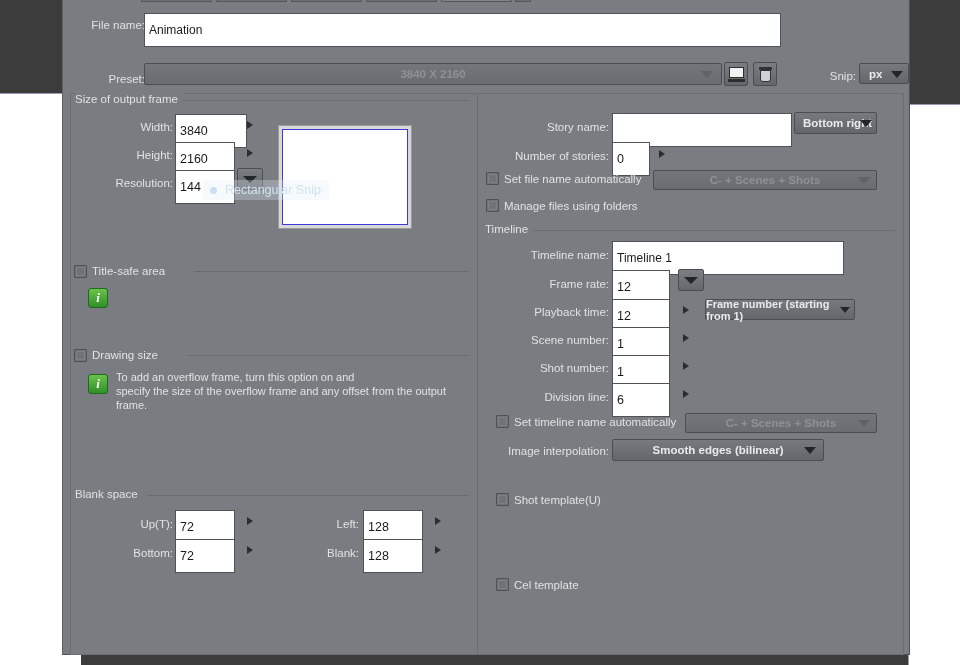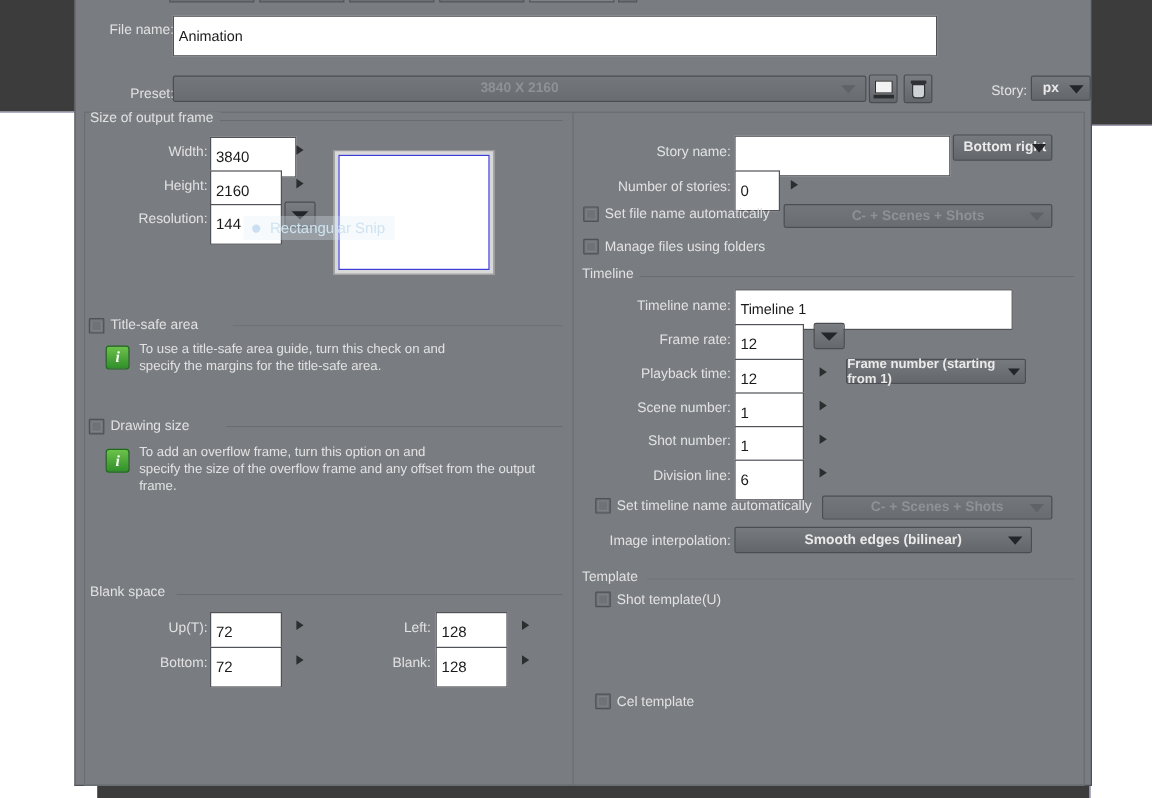--- a/index.html
+++ b/index.html
@@ -206,21 +206,21 @@
         <span class="caret"></span>
       </div>
       <div class="iconbtn" style="left:661px; top:70px;">
         <span class="mon-screen"></span>
         <span class="mon-base"></span>
       </div>
       <div class="iconbtn" style="left:690px; top:70px;">
         <span class="trash-lid"></span>
         <span class="trash-body"></span>
       </div>
-      <div class="lbl r" style="left:735px; top:77px; width:58px;">Story:</div>
+      <div class="lbl r" style="left:735px; top:77px; width:58px;">Snip:</div>
       <div class="ddbtn" style="left:796px; top:71px; width:50px; height:21px; justify-content:flex-start; padding-left:9px;">
         <span>px</span>
         <span class="caret" style="right:5px"></span>
       </div>
 
       <div class="panel-frame" style="left:7px; top:101px; width:834px; height:562px;"></div>
       <div class="vdiv" style="left:414px; top:102px; height:561px;"></div>
 
       <div class="group" style="left:12px; top:101px; width:394px; height:14px;">
         <div class="gtitle">Size of output frame</div>
@@ -245,22 +245,20 @@
 
       <div class="snipghost" style="left:140px; top:188px;">
         <span class="dot"></span>
         <span>Rectangular Snip</span>
       </div>
 
       <div class="cbx" style="left:11px; top:273px;"></div>
       <div class="lbl" style="left:29px; top:272px;">Title-safe area</div>
       <div class="gline" style="position:absolute; left:131px; top:279px; width:275px; height:1px; background:#8f9296; border-top:1px solid #696c70;"></div>
       <div class="infoicon" style="left:25px; top:296px;">i</div>
-      <div class="infotext" style="left:53px; top:292px; width:345px;">To use a title-safe area guide, turn this check on and
-specify the margins for the title-safe area.</div>
 
       <div class="cbx" style="left:11px; top:357px;"></div>
       <div class="lbl" style="left:29px; top:356px;">Drawing size</div>
       <div class="gline" style="position:absolute; left:125px; top:363px; width:281px; height:1px; background:#8f9296; border-top:1px solid #696c70;"></div>
       <div class="infoicon" style="left:25px; top:382px;">i</div>
       <div class="infotext" style="left:53px; top:378px; width:350px;">To add an overflow frame, turn this option on and
 specify the size of the overflow frame and any offset from the output frame.</div>
 
       <div class="group" style="left:12px; top:496px; width:394px; height:14px;">
         <div class="gtitle">Blank space</div>
@@ -338,29 +336,25 @@
       <div class="spin" style="left:618px; top:395px;"></div>
 
       <div class="cbx" style="left:433px; top:423px;"></div>
       <div class="lbl" style="left:451px; top:423px;">Set timeline name automatically</div>
       <div class="ddbtn disabled" style="left:622px; top:421px; width:192px; height:20px;">
         <span>C- + Scenes + Shots</span>
         <span class="caret" style="right:6px"></span>
       </div>
 
       <div class="lbl r" style="left:428px; top:452px; width:118px;">Image interpolation:</div>
-      <div class="ddbtn" style="left:549px; top:447px; width:248px; height:22px;">
+      <div class="ddbtn" style="left:549px; top:447px; width:212px; height:22px;">
         <span>Smooth edges (bilinear)</span>
         <span class="caret" style="right:7px"></span>
       </div>
 
-      <div class="group" style="left:422px; top:483px; width:410px; height:14px;">
-        <div class="gtitle">Template</div>
-        <div class="gline" style="left:54px; right:0;"></div>
-      </div>
 
       <div class="cbx" style="left:433px; top:501px;"></div>
       <div class="lbl" style="left:451px; top:501px;">Shot template(U)</div>
 
       <div class="cbx" style="left:433px; top:586px;"></div>
       <div class="lbl" style="left:451px; top:586px;">Cel template</div>
 
     </div>
   </div>
 </div>

